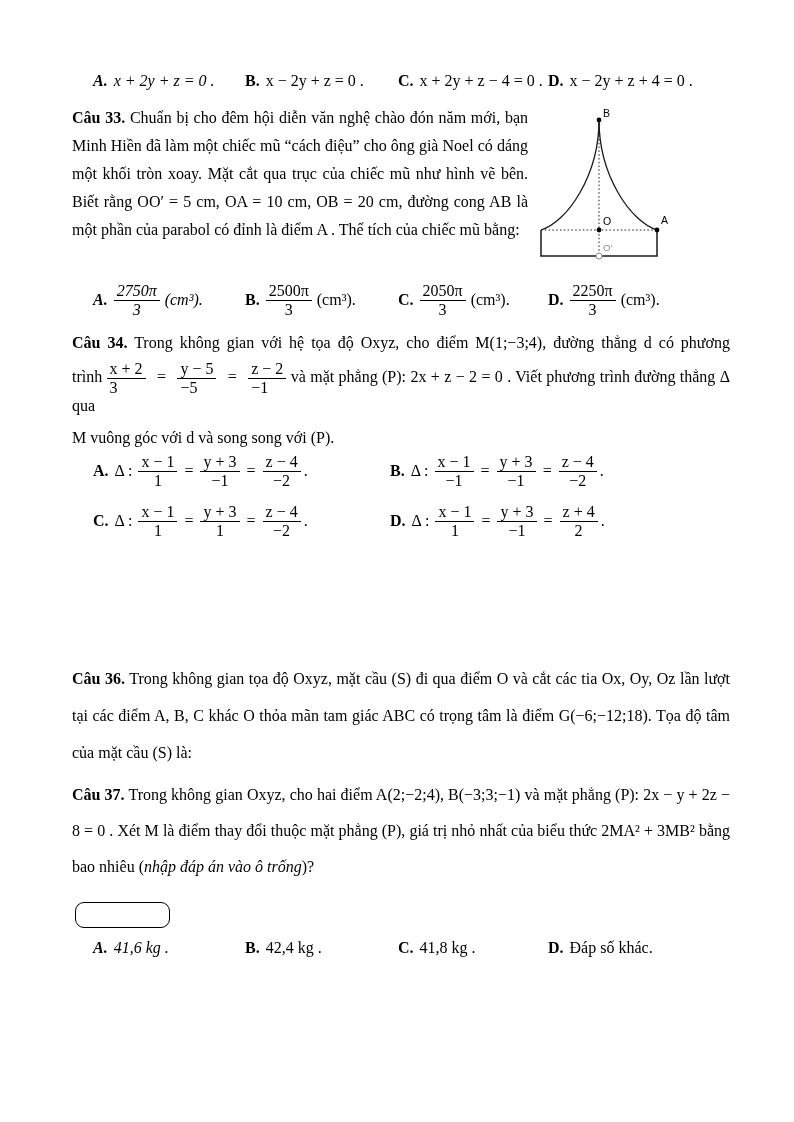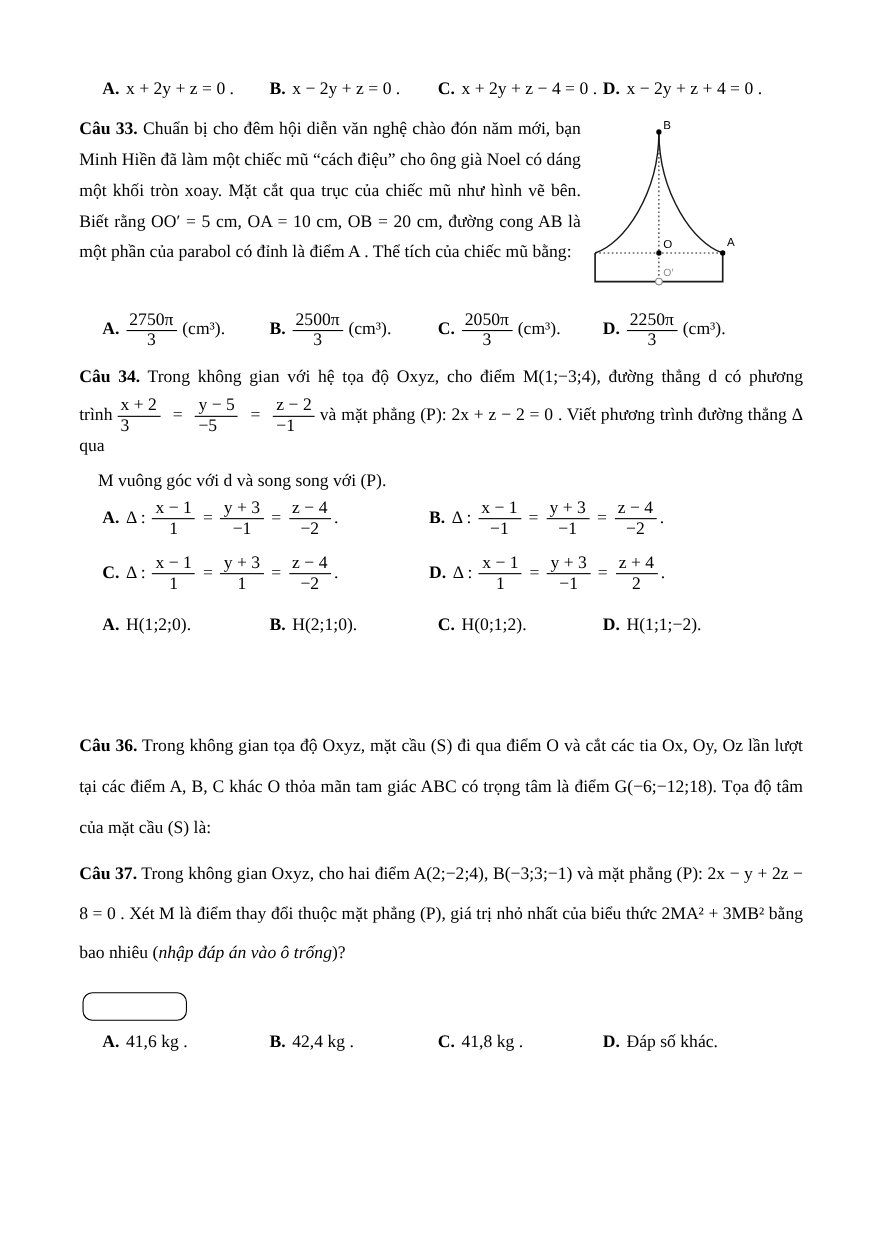--- a/index.html
+++ b/index.html
@@ -11,35 +11,35 @@
   .jline{text-align:justify;text-align-last:justify;}
   .lh28{line-height:28px;}
   .lh29{line-height:29px;}
   .lh36{line-height:36px;}
   .lh37{line-height:37px;}
   .qlabel{font-weight:bold;}
   .olab{font-weight:bold;margin-right:6px;}
   
   .optrow{display:flex;align-items:baseline;}
   .vc{align-items:center;}
-  .oc1{margin-left:21px;flex:0 0 152px;}
+  .oc1{margin-left:21px;flex:0 0 152px;font-style:italic;}
   .oc2{flex:0 0 153px;}
   .oc3{flex:0 0 150px;}
   .oc4{flex:1 1 auto;}
   .mline{display:flex;align-items:center;}
   
   .frac{display:inline-block;text-align:center;vertical-align:middle;line-height:1.12;}
   .frac .fn{display:block;padding:0 3px;}
   .frac .fd{display:block;border-top:1px solid #000;padding:0 3px;}
   .eqs{margin:0 7px;}
   .unit{margin-left:5px;}
   .sfx{margin-left:3px;}
   .pref{margin-right:6px;}
   .eqline{text-align:justify;text-align-last:justify;margin-top:8px;}
-  .l3{margin-top:14px;margin-left:17px;}
+  .l3{margin-top:14px;}
   
   .ogrow{display:flex;align-items:center;height:50px;}
   .gc{display:flex;align-items:center;}
   .gc1{margin-left:21px;flex:0 0 297px;}
   .gc2{flex:1 1 auto;}
   
   .fig{position:absolute;left:533px;top:106px;}
   .fig .curve{fill:none;stroke:#1a1a1a;stroke-width:1.3;}
   .fig .dotl{stroke:#1a1a1a;stroke-width:1;stroke-dasharray:1.5,2.3;}
   .fig .rectl{fill:none;stroke:#1a1a1a;stroke-width:1.5;}
@@ -209,26 +209,20 @@
           <span class="frac">
             <span class="fn">z + 4</span>
             <span class="fd">2</span>
           </span>
           <span class="sfx">.</span>
         </span>
     </div>
   </div>
 
   <div class="blk" style="top:556px">
-    <div class="optrow" style="margin-top:4px">
-      <span class="oc1"><b class="olab">A.</b><span>H(1;2;0).</span></span>
-      <span class="oc2"><b class="olab">B.</b><span>H(2;1;0).</span></span>
-      <span class="oc3"><b class="olab">C.</b><span>H(0;1;2).</span></span>
-      <span class="oc4"><b class="olab">D.</b><span>H(1;1;−2).</span></span>
-    </div>
   </div>
 
   <div class="blk" style="top:660px">
     <p class="para lh37 just"><b class="qlabel">Câu 36.</b> <span>Trong không gian tọa độ Oxyz, mặt cầu (S) đi qua điểm O và cắt các tia Ox, Oy, Oz lần lượt tại các điểm A, B, C khác O thỏa mãn tam giác ABC có trọng tâm là điểm G(−6;−12;18). Tọa độ tâm của mặt cầu (S) là:</span></p>
   </div>
 
   <div class="blk" style="top:777px">
     <p class="para lh36 just"><b class="qlabel">Câu 37.</b> <span>Trong không gian Oxyz, cho hai điểm A(2;−2;4), B(−3;3;−1) và mặt phẳng (P): 2x − y + 2z − 8 = 0 . Xét M là điểm thay đổi thuộc mặt phẳng (P), giá trị nhỏ nhất của biểu thức 2MA² + 3MB² bằng bao nhiêu (</span><i>nhập đáp án vào ô trống</i><span>)?</span></p>
   </div>
 

